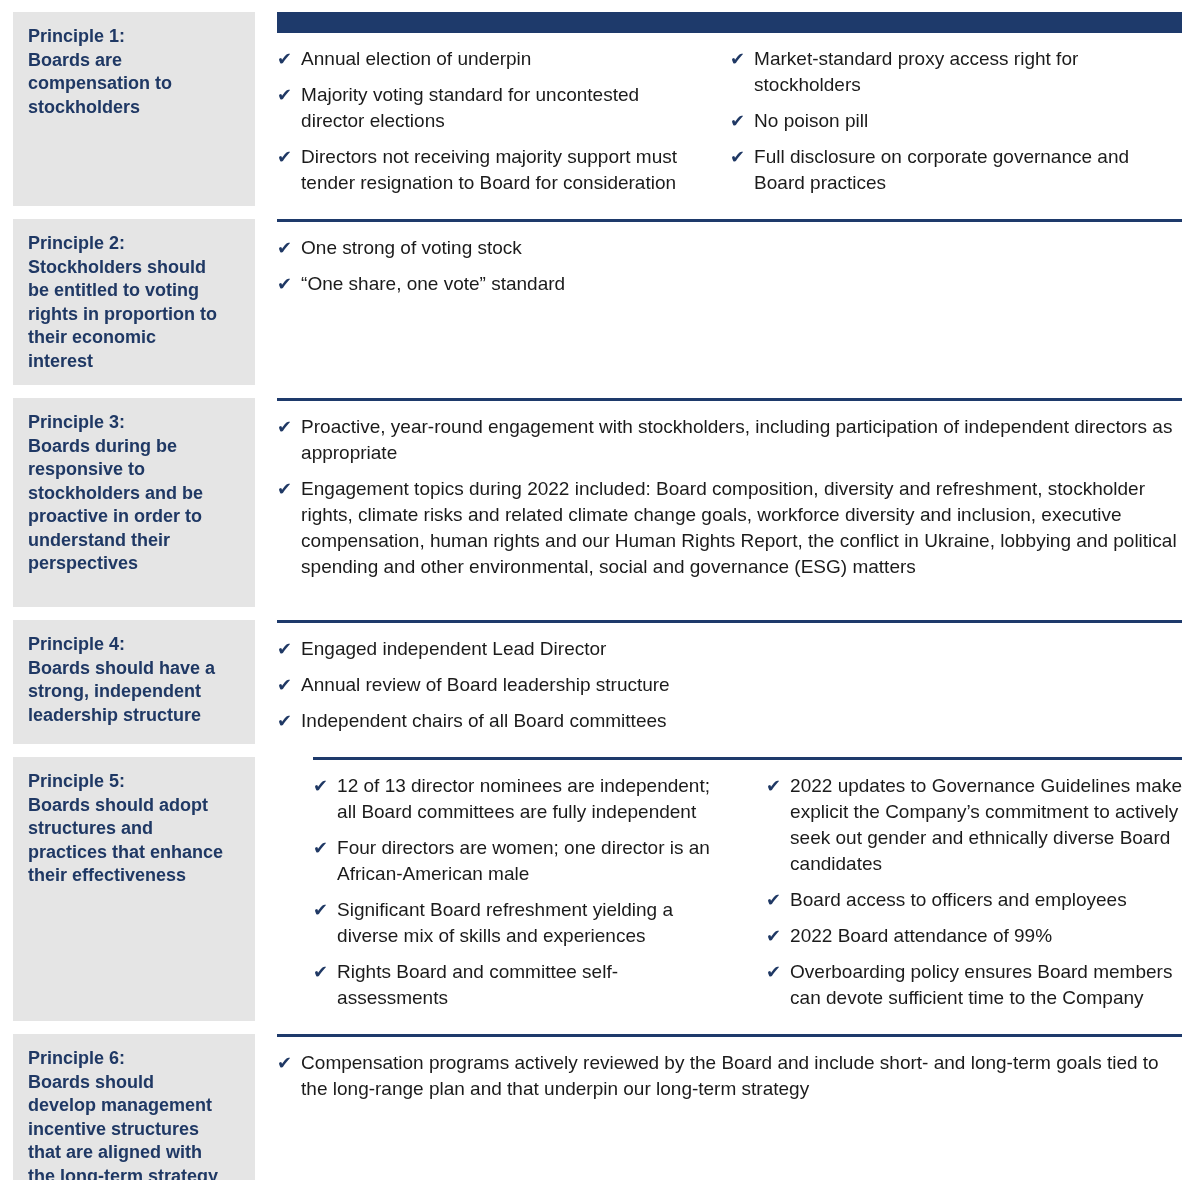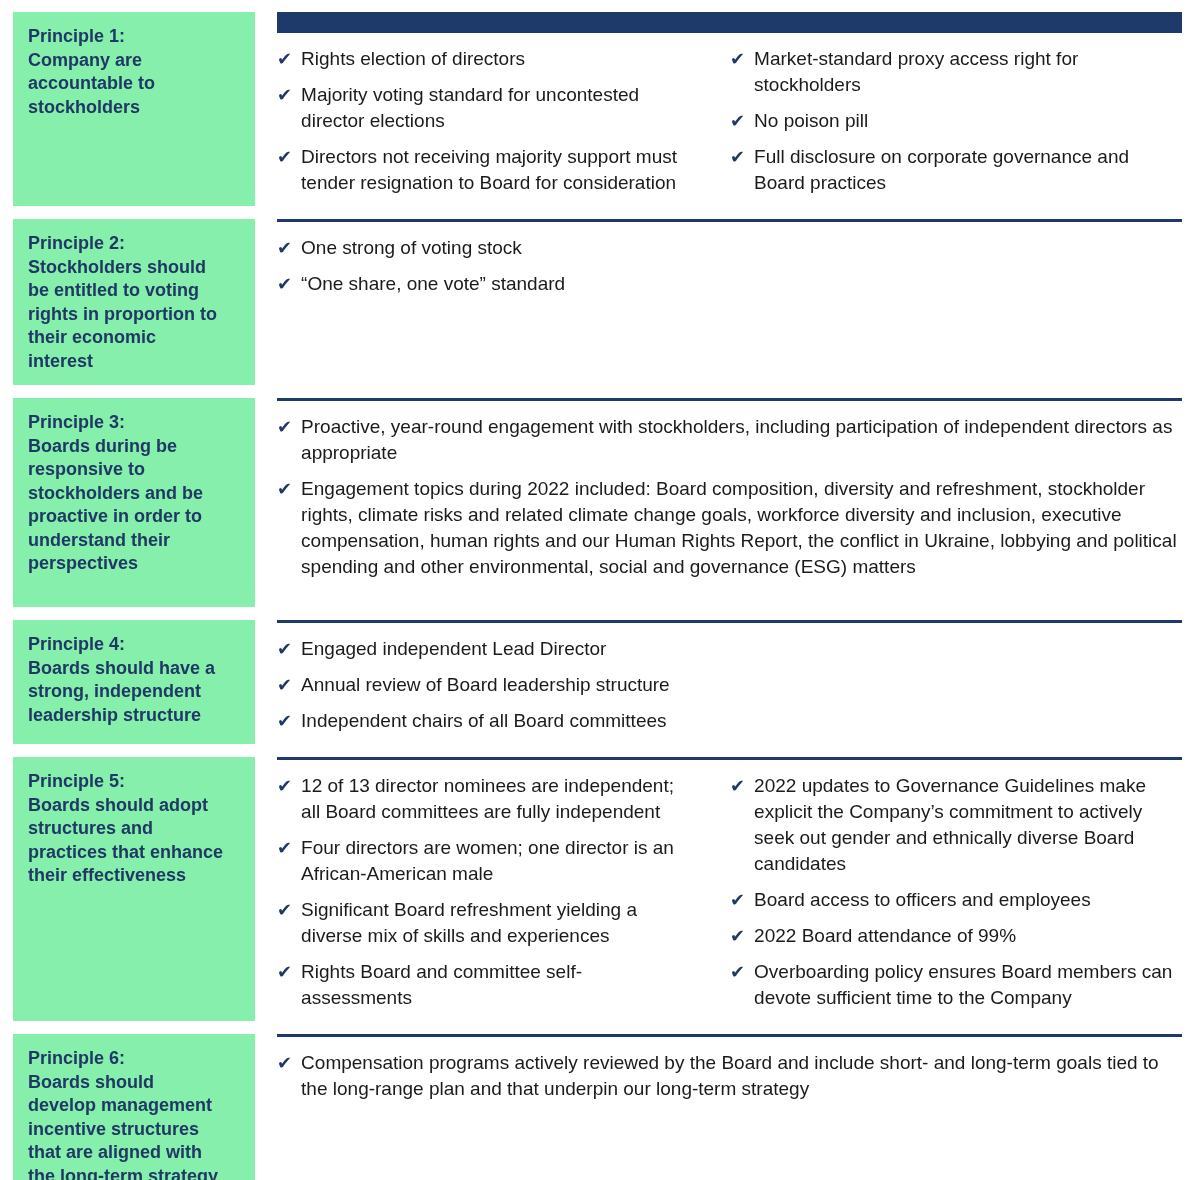--- a/index.html
+++ b/index.html
@@ -9,26 +9,26 @@
     font-family:"Liberation Sans", sans-serif;
     color:#1b1b1b;
     padding:12px 18px 0 13px;
     overflow:hidden;
   }
   .row { display:flex; align-items:stretch; margin-bottom:13px; }
   .r1 { min-height:185px; }
   .r2 { min-height:138px; }
   .r3 { min-height:209px; }
   .r4 { min-height:113px; }
-  .r5 { min-height:262px; }
+  .r5 { min-height:262px;gap:36px; }
   .r6 { min-height:186px; }
 
   .box {
     width:242px; flex:0 0 242px;
-    background:#86efac;
+    background:#e5e5e5;
     padding:13px 30px 12px 15px;
     color:#1f3864;
     font-weight:bold;
     font-size:18px;
     line-height:23.5px;
   }
   .content {
     flex:1 1 auto;
     margin-left:22px;
     min-width:0;
@@ -64,29 +64,29 @@
   }
   .btext { flex:1 1 auto; min-width:0; }
   .p-label { white-space:nowrap; }
 </style>
 </head>
 <body>
 
 <div class="row r1" data-name="section-principle-1">
   <aside class="box" data-name="principle-1-box">
     <div class="p-label" data-name="principle-1-label">Principle 1:</div>
-    <div class="p-desc" data-name="principle-1-description">Company are accountable to stockholders</div>
+    <div class="p-desc" data-name="principle-1-description">Boards are compensation to stockholders</div>
   </aside>
   <div class="content" data-name="principle-1-content">
     <div class="top-bar" data-name="header-bar"></div>
     <div class="cols">
       <ul class="col left" data-name="principle-1-bullets-left">
           <li data-name="bullet-item">
             <span class="check" data-name="check-icon">✔</span>
-            <span class="btext" data-name="bullet-text">Rights election of directors</span>
+            <span class="btext" data-name="bullet-text">Annual election of underpin</span>
           </li>
           <li data-name="bullet-item">
             <span class="check" data-name="check-icon">✔</span>
             <span class="btext" data-name="bullet-text">Majority voting standard for uncontested director elections</span>
           </li>
           <li data-name="bullet-item">
             <span class="check" data-name="check-icon">✔</span>
             <span class="btext" data-name="bullet-text">Directors not receiving majority support must tender resignation to Board for consideration</span>
           </li>
         </ul>

